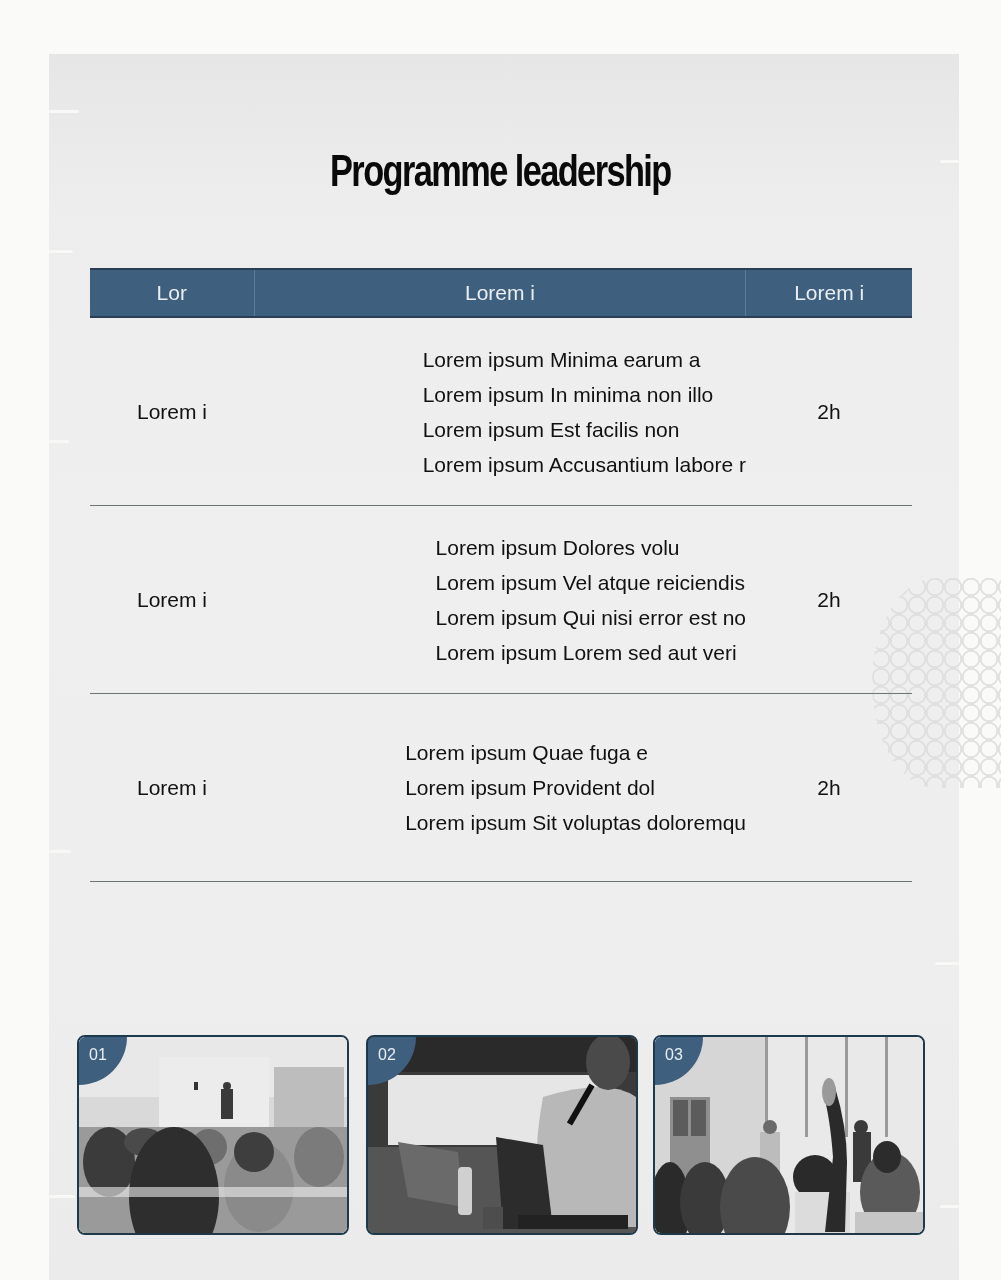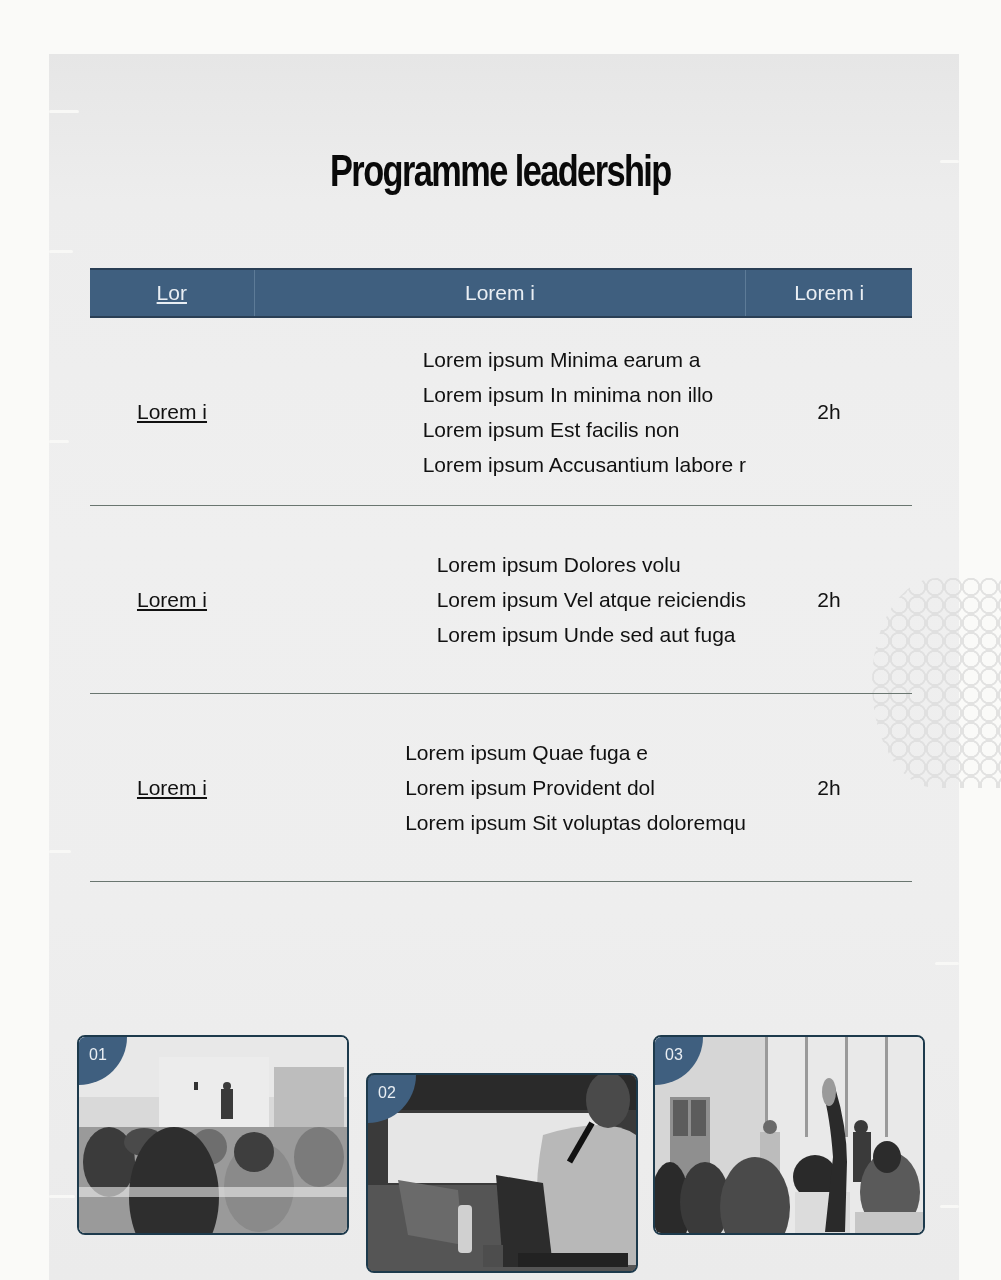--- a/index.html
+++ b/index.html
@@ -33,21 +33,21 @@
   }
   .thead {
     display: flex; height: 46px; background: #3f5f7f;
     border-top: 2px solid #2a3f55; border-bottom: 2px solid #2a3f55;
   }
   .th {
     color: #e9eef3; font-size: 21px; display: flex; align-items: center; justify-content: center;
     font-family: "Liberation Sans", sans-serif;
   }
   .th + .th { border-left: 1px solid #5d7b97; }
-  .c1 { width: 164px; text-decoration: underline; } .c2 { width: 492px; } .c3 { width: 166px; }
+  .c1 { width: 164px; } .c2 { width: 492px; } .c3 { width: 166px; }
   .row { display: flex; border-bottom: 1.5px solid #6a7670; }
   .cell { display: flex; align-items: center; font-size: 21px; color: #111; justify-content: flex-end; }
   .cell.c1, .cell.c3 { justify-content: center; }
   .lines { padding-left: 4px; }
   .line { height: 35px; line-height: 35px; white-space: nowrap; }
   .photos { position: absolute; top: 1035px; left: 0; width: 1001px; }
   .photo {
     position: absolute; top: 0; width: 268px; height: 196px;
     border: 2px solid #1d3a4c; border-radius: 8px; overflow: hidden;
   }
@@ -93,21 +93,22 @@
     </div>
     <div class="cell c3">2h</div>
   </div>
 
   <div class="row" style="height:187px;">
     <div class="cell c1">Lorem i</div>
     <div class="cell c2">
       <div class="lines">
         <div class="line">Lorem ipsum Dolores volu</div>
         <div class="line">Lorem ipsum Vel atque reiciendis</div>
-        <div class="line">Lorem ipsum Unde sed aut fuga</div>
+        <div class="line">Lorem ipsum Qui nisi error est no</div>
+        <div class="line">Lorem ipsum Lorem sed aut veri</div>
       </div>
     </div>
     <div class="cell c3">2h</div>
   </div>
 
   <div class="row" style="height:187px;">
     <div class="cell c1">Lorem i</div>
     <div class="cell c2">
       <div class="lines">
         <div class="line">Lorem ipsum Quae fuga e</div>
@@ -139,21 +140,21 @@
       <ellipse cx="180" cy="150" rx="35" ry="45" fill="#8a8a8a"></ellipse>
       <ellipse cx="175" cy="115" rx="20" ry="20" fill="#3e3e3e"></ellipse>
       <ellipse cx="240" cy="120" rx="25" ry="30" fill="#7b7b7b"></ellipse>
       <rect x="0" y="150" width="268" height="10" fill="#efefef" opacity="0.6"></rect>
     </svg>
     <div class="badge">
         <span>01</span>
       </div>
   </div>
 
-  <div class="photo" style="left:366px;margin-top:38px;">
+  <div class="photo" style="left:366px;">
     <svg width="268" height="196" viewBox="0 0 268 196">
       <rect width="268" height="196" fill="#3a3a3a"></rect>
       <rect x="0" y="0" width="268" height="35" fill="#2a2a2a"></rect>
       <rect x="20" y="38" width="210" height="70" fill="#e6e6e6"></rect>
       <rect x="0" y="110" width="268" height="86" fill="#555"></rect>
       <path d="M175 60 Q240 40 268 60 L268 190 L180 190 Q160 140 175 60Z" fill="#b8b8b8"></path>
       <ellipse cx="240" cy="25" rx="22" ry="28" fill="#4a4a4a"></ellipse>
       <rect x="210" y="45" width="6" height="45" fill="#111" transform="rotate(30 213 67)"></rect>
       <polygon points="30,105 90,115 95,170 40,160" fill="#6a6a6a"></polygon>
       <polygon points="128,100 175,108 185,192 135,192" fill="#2c2c2c"></polygon>

